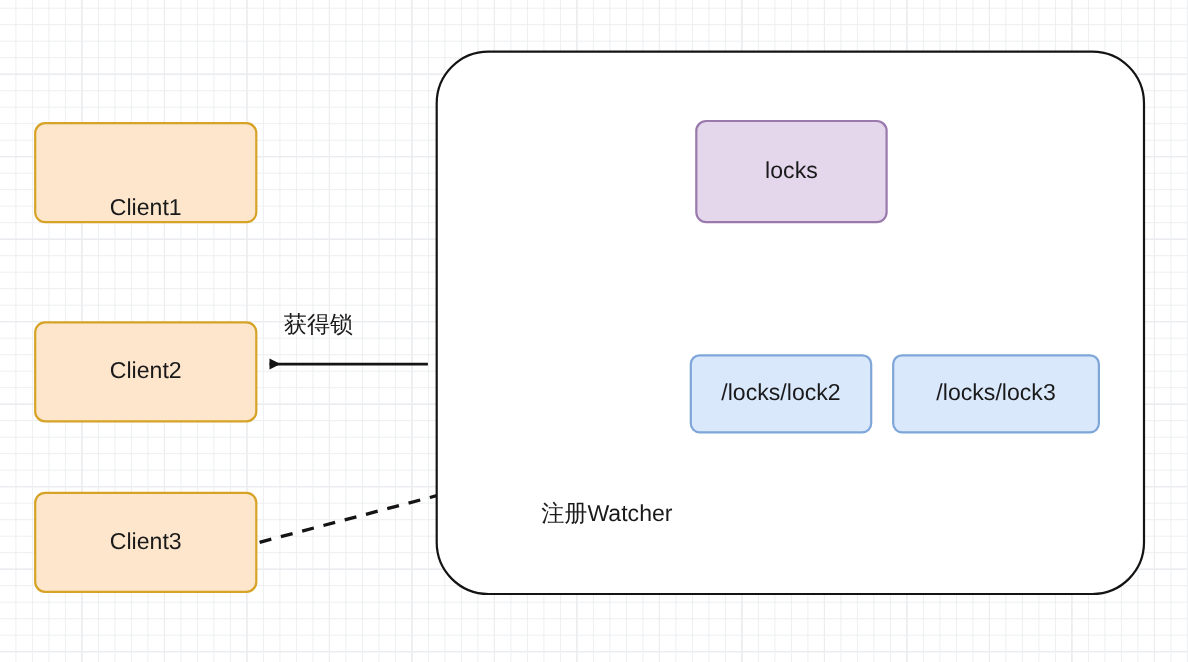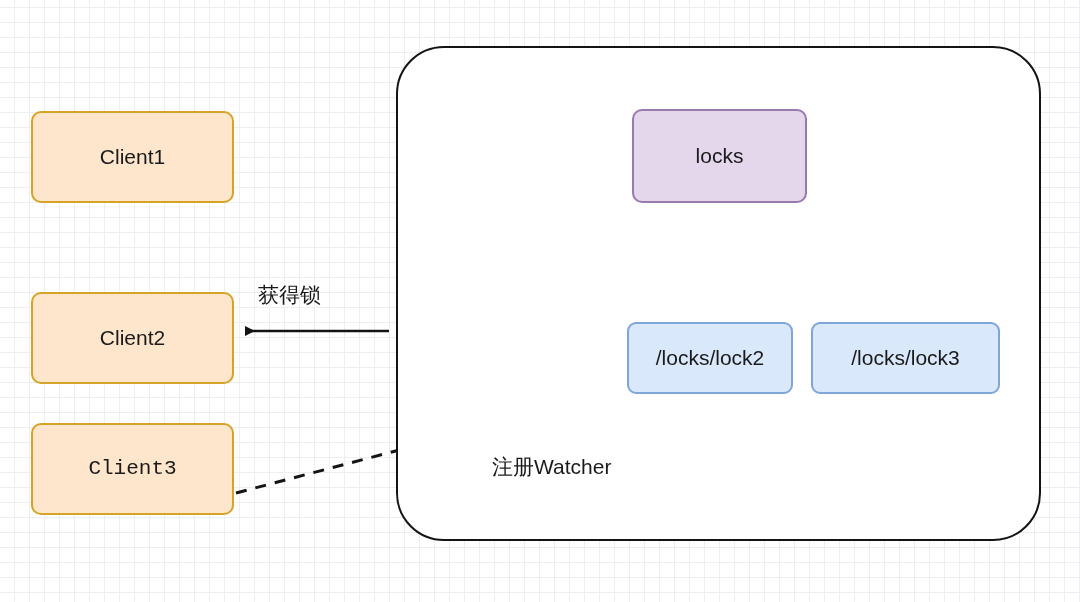--- a/index.html
+++ b/index.html
@@ -64,23 +64,23 @@
 
   
   .client {
     width: 203px;
     height: 92px;
     left: 31px;
     background-color: #fde6cc;
     border-color: #d6a326;
     font-size: 21px;
   }
-  #client1 { top: 111px; }
+  #client1 { top: 111px; align-items: flex-end; }
   #client2 { top: 292px; }
-  #client3 { top: 423px; font-family: Liberation Mono, monospace; }
+  #client3 { top: 447px; }
 
   
   #zk-container {
     position: absolute;
     left: 396px;
     top: 46px;
     width: 645px;
     height: 495px;
     box-sizing: border-box;
     background-color: #ffffff;

